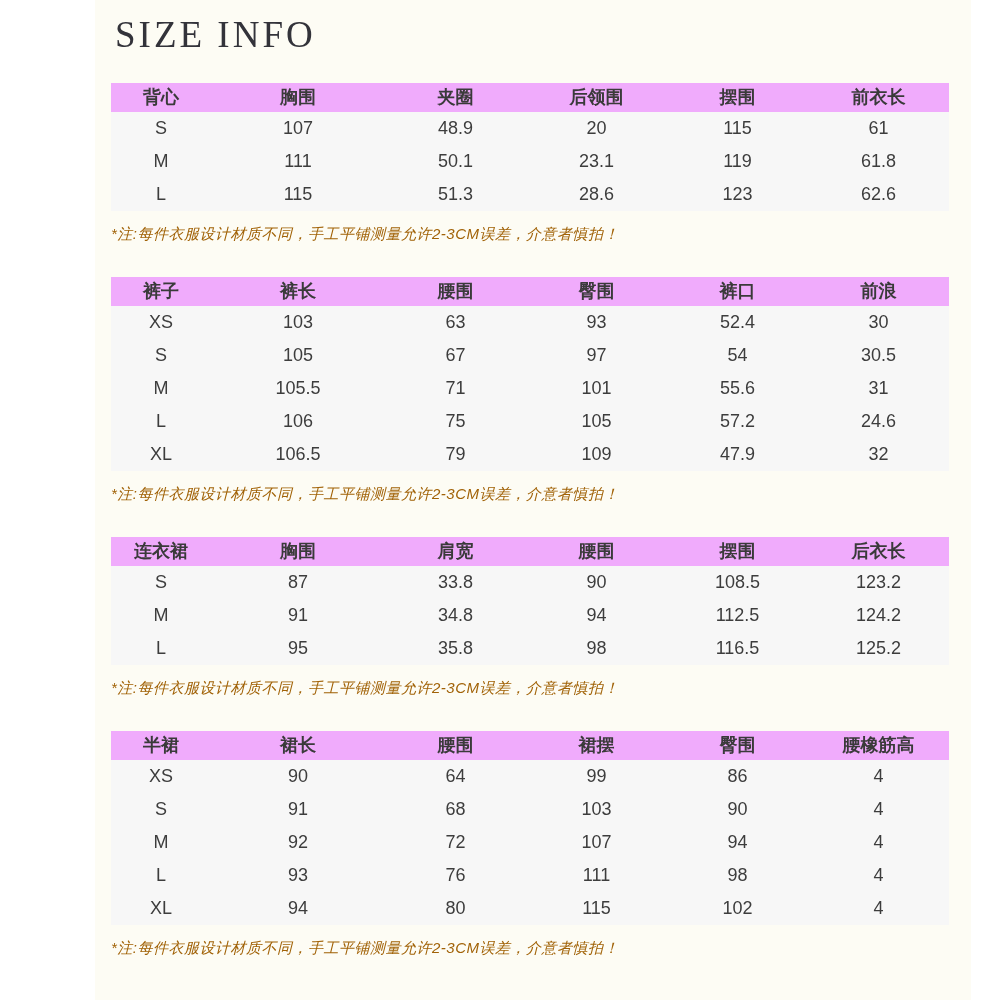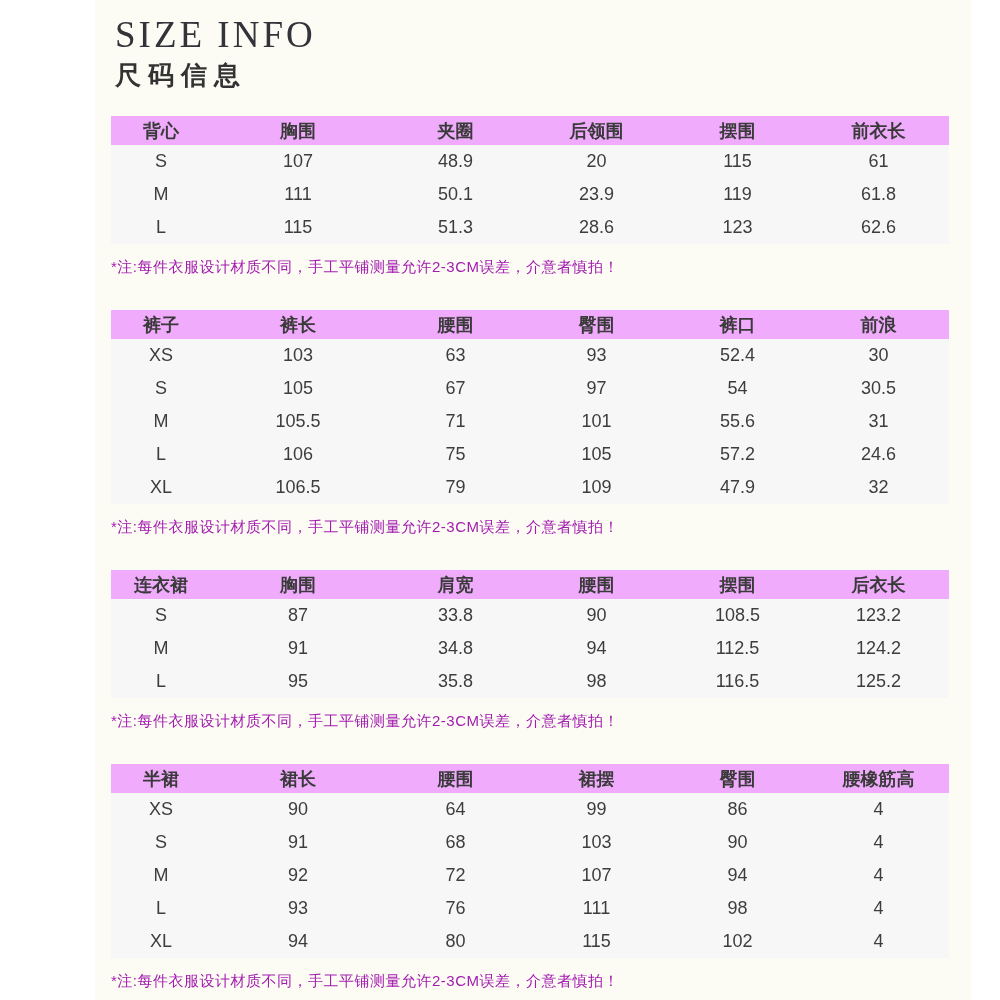--- a/index.html
+++ b/index.html
@@ -68,32 +68,32 @@
     background: #f7f7f7;
     text-align: center;
     vertical-align: middle;
     color: #3d3d3d;
     padding: 0;
   }
   .note {
     margin: 13px 0 0 16px;
     font-size: 15px;
     line-height: 19px;
-    color: #a21caf;
+    color: #a16207;
     letter-spacing: 0.5px;
+    font-style: italic;
   }
 </style>
 </head>
 <body>
 
 <div class="canvas">
   <div class="content">
 
     <h1 class="page-title">SIZE INFO</h1>
-    <h2 class="page-subtitle">尺码信息</h2>
 
     <section class="size-section first">
       <table>
         <colgroup>
             <col class="c1">
             <col class="c2">
             <col class="cn">
             <col class="cn">
             <col class="cn">
             <col class="cn">
@@ -114,21 +114,21 @@
               <td>107</td>
               <td>48.9</td>
               <td>20</td>
               <td>115</td>
               <td>61</td>
             </tr>
             <tr>
               <td>M</td>
               <td>111</td>
               <td>50.1</td>
-              <td>23.9</td>
+              <td>23.1</td>
               <td>119</td>
               <td>61.8</td>
             </tr>
             <tr>
               <td>L</td>
               <td>115</td>
               <td>51.3</td>
               <td>28.6</td>
               <td>123</td>
               <td>62.6</td>

